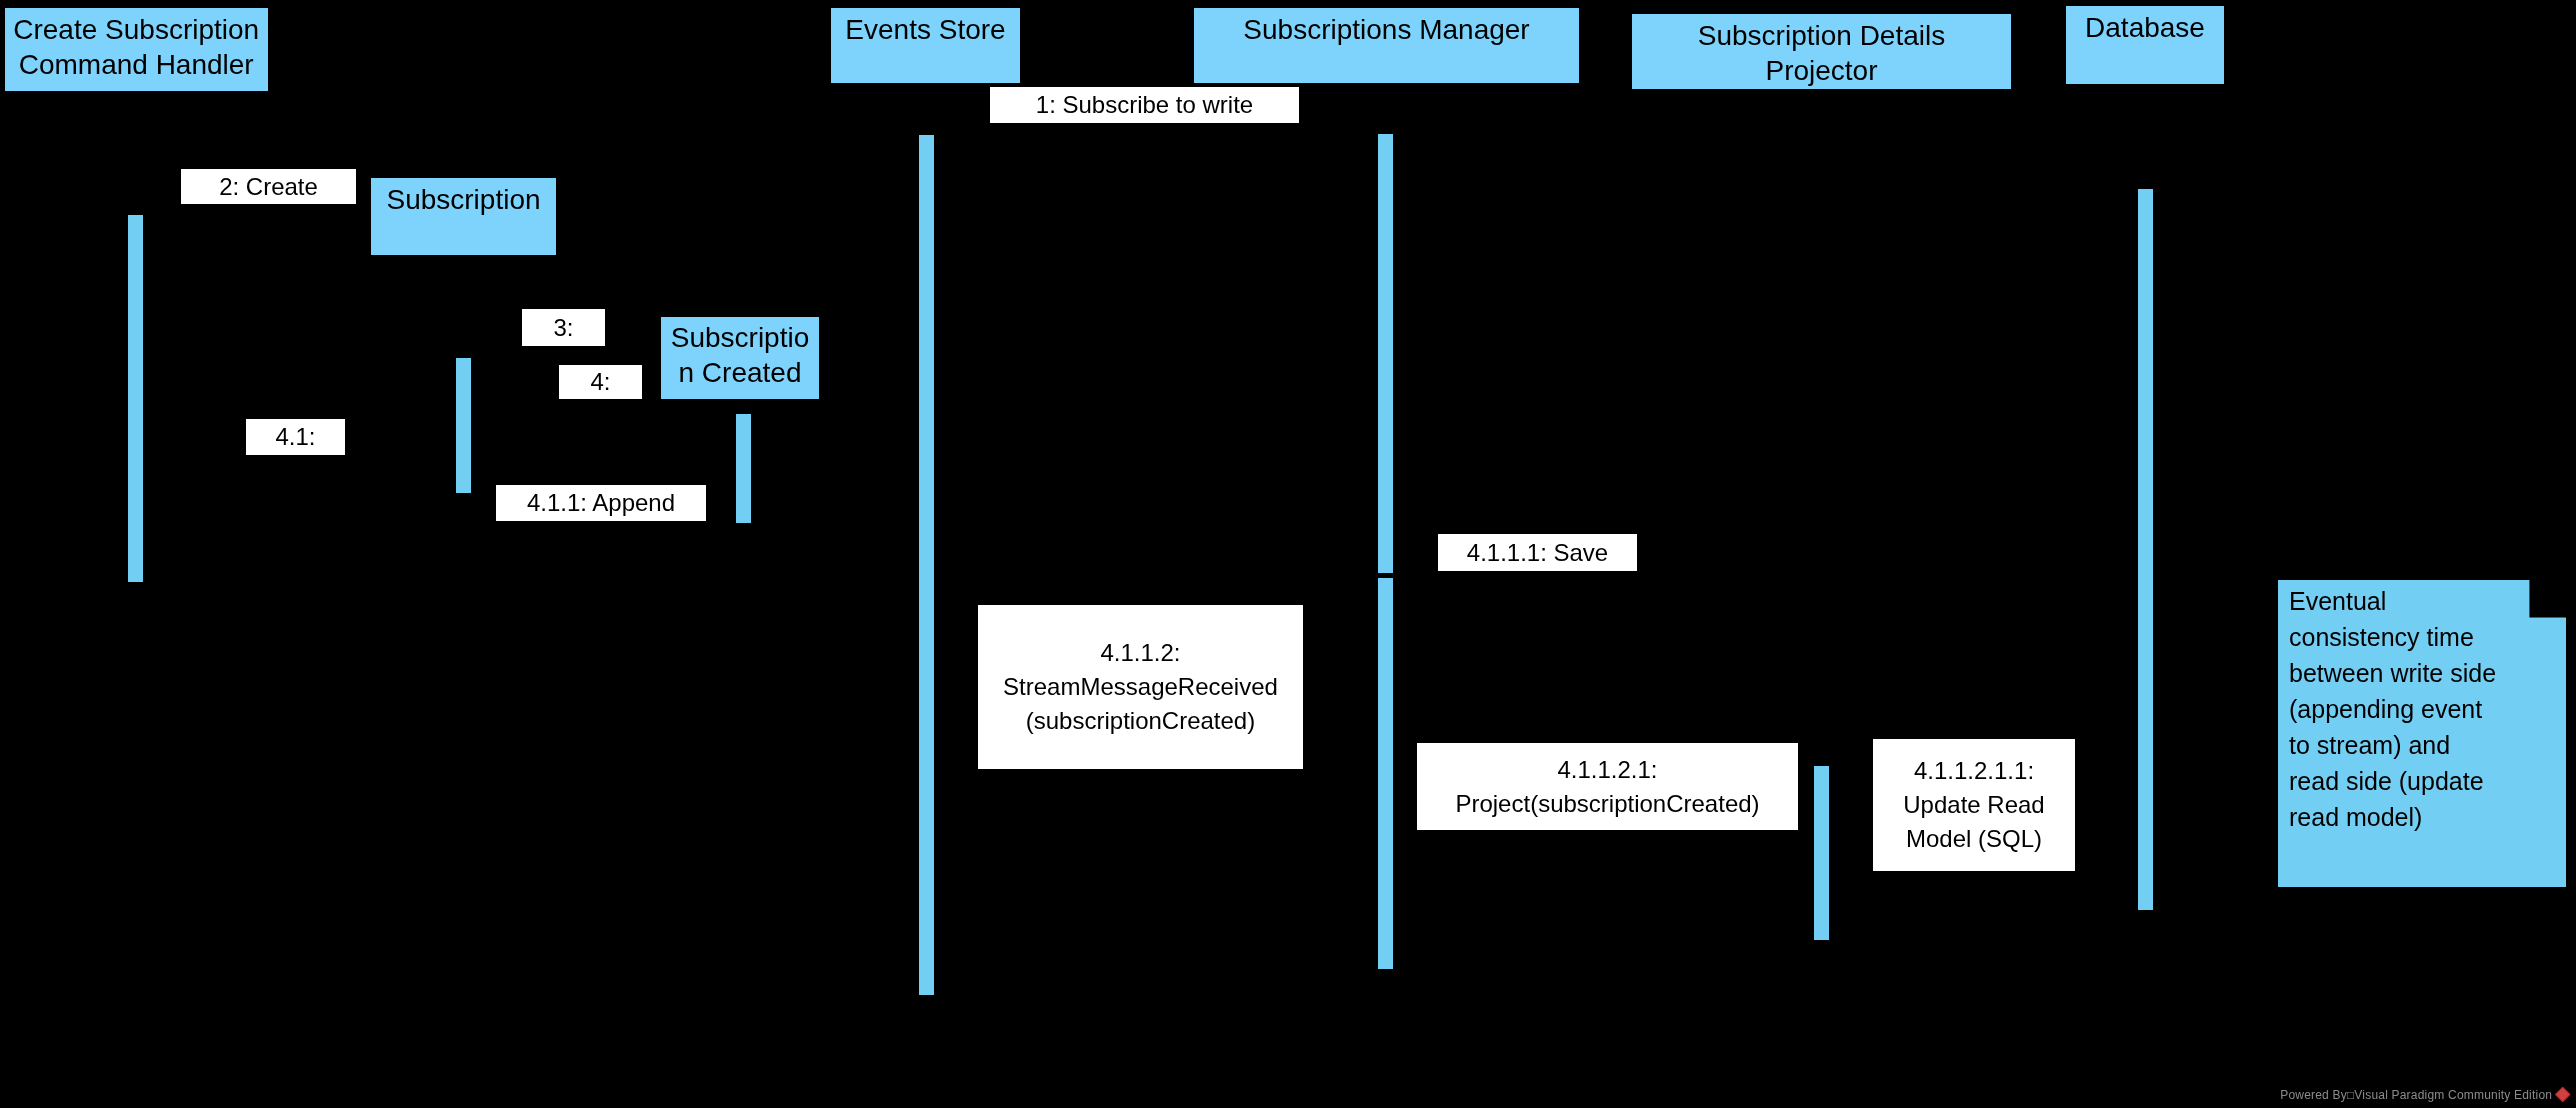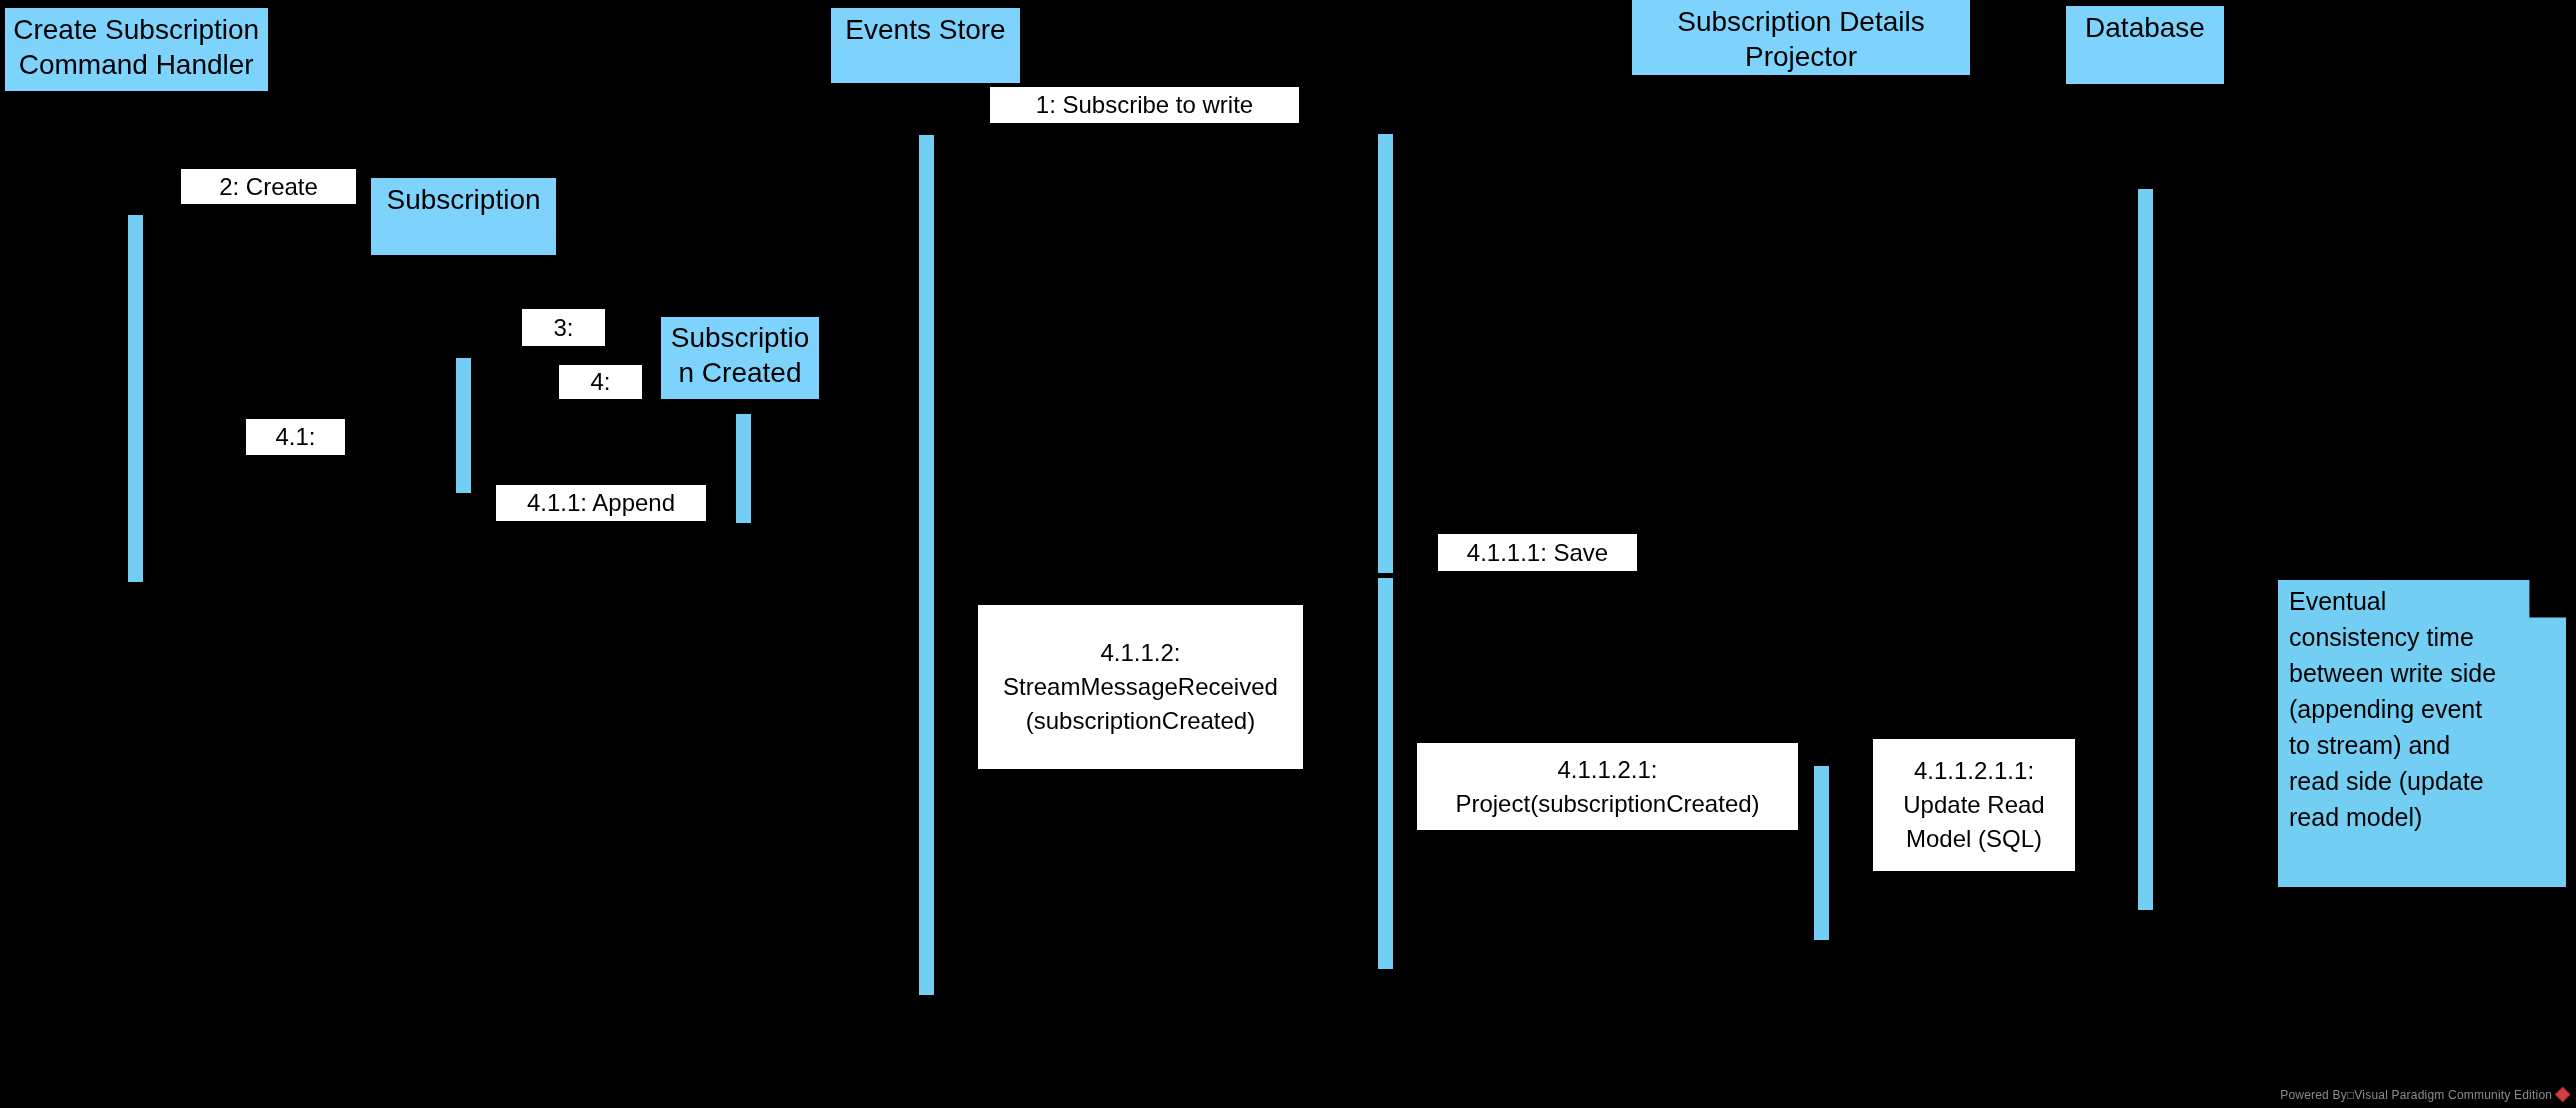--- a/index.html
+++ b/index.html
@@ -75,21 +75,22 @@
     margin-right: 3.1px;
   }
 </style>
 </head>
 <body>
 
 <div class="canvas">
 
   <div class="shape" style="left:4.7px;top:7.8px;width:263px;height:83px;">Create Subscription Command Handler</div>
   <div class="shape" style="left:831px;top:7.8px;width:189px;height:75px;">Events Store</div>
-  <div class="shape" style="left:1632px;top:0;width:338px;height:75px;">Subscription Details Projector</div>
+  <div class="shape" style="left:1194px;top:7.8px;width:385px;height:75px;">Subscriptions Manager</div>
+  <div class="shape" style="left:1632px;top:14px;width:379px;height:75px;">Subscription Details Projector</div>
   <div class="shape" style="left:2066px;top:6.2px;width:158px;height:78px;">Database</div>
 
   <div class="shape" style="left:371px;top:178px;width:185px;height:77px;">Subscription</div>
   <div class="shape breakall" style="left:661px;top:317px;width:158px;height:82px;">Subscription Created</div>
 
   <div class="bar" style="left:128px;top:215px;height:367px;"></div>
   <div class="bar" style="left:456px;top:358px;height:135px;"></div>
   <div class="bar" style="left:736px;top:414px;height:109px;"></div>
   <div class="bar" style="left:919px;top:135px;height:860px;"></div>
   <div class="bar" style="left:1378px;top:134px;height:439px;"></div>

